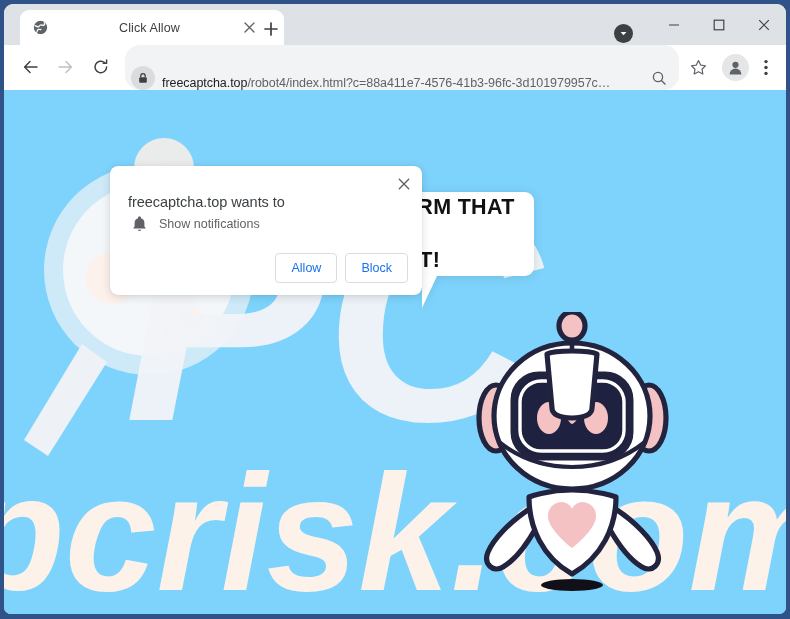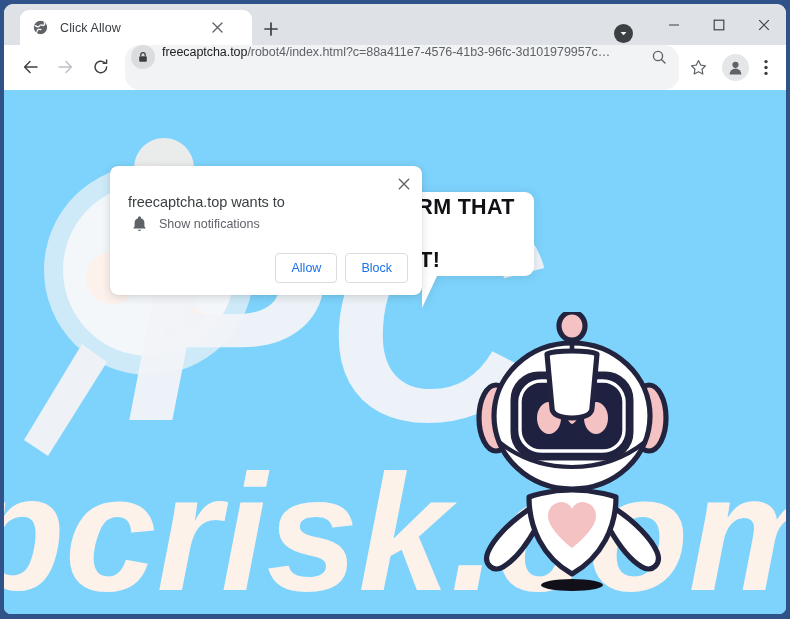--- a/index.html
+++ b/index.html
@@ -34,26 +34,27 @@
   #tab-strip {
     position: relative;
     height: 41px;
     background: #dee1e6;
     border-radius: 8px 8px 0 0;
   }
 
   #tab-active {
     position: absolute;
     left: 16px; top: 6px;
-    width: 232px; height: 35px;
+    width: 264px; height: 35px;
     background: #ffffff;
     border-radius: 9px 9px 0 0;
     display: flex;
     align-items: center;
     padding: 0 25px 0 12px;
+    text-align: center;
   }
 
   .tab-favicon {
     width: 17px; height: 17px;
     flex: 0 0 17px;
     margin-right: 11px;
   }
 
   #tab-title {
     flex: 1;
@@ -121,21 +122,21 @@
   }
   #nav-back { margin-left: 4px; }
   #nav-reload { margin-right: 9px; margin-left: 2px; }
 
   #omnibox {
     flex: 1;
     height: 45px;
     background: #f1f3f4;
     border-radius: 15px;
     display: flex;
-    align-items: flex-start;
+    align-items: flex-end;
     padding: 0 8px 0 6px;
     min-width: 0;
   }
 
   #site-lock {
     width: 24px; height: 24px;
     flex: 0 0 24px;
     display: flex; align-items: center; justify-content: center;
     border-radius: 50%;
     background: #dbdcde;

